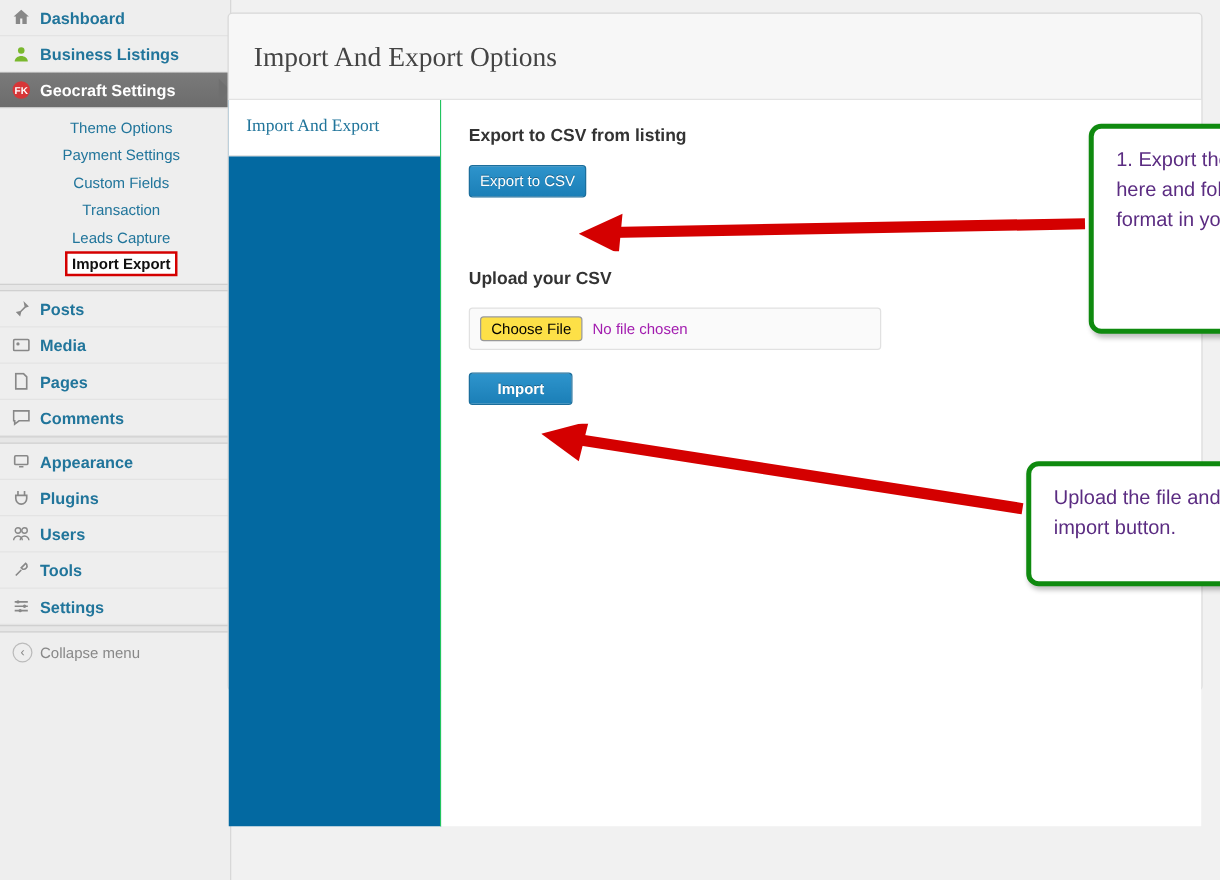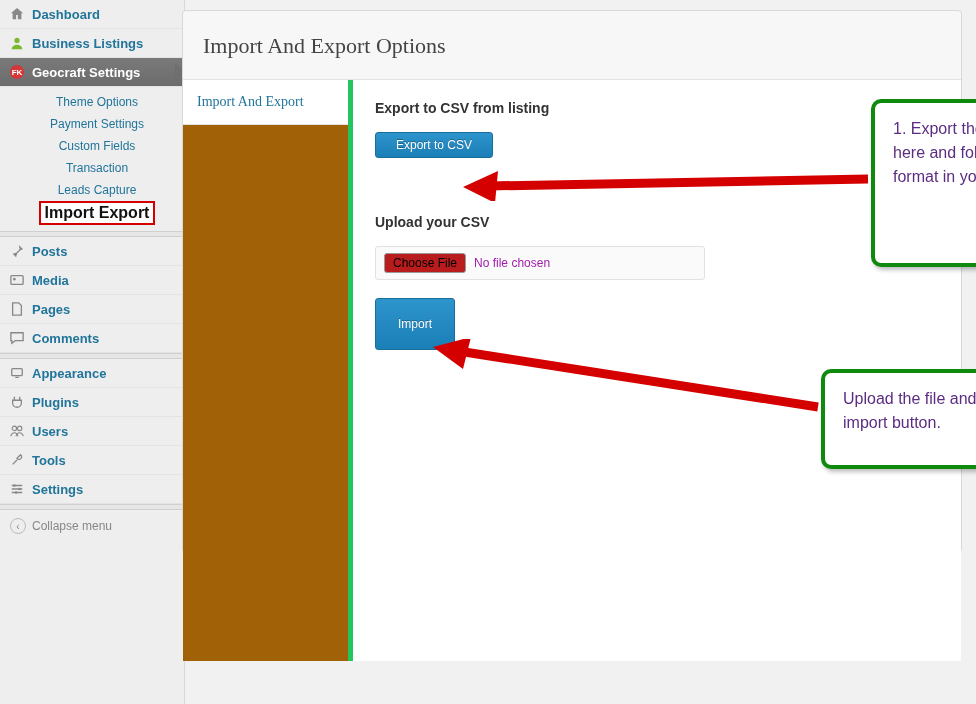--- a/index.html
+++ b/index.html
@@ -72,21 +72,21 @@
     font-size: 12px;
     cursor: pointer;
   }
   .sidebar .submenu .sub-item.highlight {
     display: inline-block;
     border: 2px solid #d40000;
     background: #fff;
     color: #111;
     padding: 1px 4px;
     font-weight: bold;
-    font-size: 16px;
+    font-size: 12px;
   }
   .sidebar .separator {
     height: 6px;
     background: #e6e6e6;
     border-top: 1px solid #d0d0d0;
     border-bottom: 1px solid #d0d0d0;
   }
   .sidebar .collapse {
     display: flex;
     align-items: center;
@@ -126,22 +126,22 @@
     padding: 22px 20px 20px 20px;
   }
   .content-row {
     display: flex;
     align-items: stretch;
     border-top: 1px solid #e3e3e3;
     height: 582px;
   }
   .tab-column {
     width: 170px;
-    border-right: 5px solid #22c55e;
-    background: #a16207;
+    border-right: 1px solid #22c55e;
+    background: #0369a1;
   }
   .tab-btn {
     background: #ffffff;
     border-bottom: 1px solid #e3e3e3;
     padding: 14px 14px;
     color: #21759b;
     font-family: Georgia, serif;
     font-size: 14px;
     cursor: pointer;
   }
@@ -156,38 +156,38 @@
     font-weight: bold;
     color: #333;
     margin-bottom: 16px;
   }
   .btn {
     display: inline-block;
     background: linear-gradient(#2e94cc, #1b7fb7);
     color: #fff;
     border: 1px solid #1b6e9c;
     border-radius: 3px;
-    padding: 5px 20px;
+    padding: 5px 8px;
     font-size: 12px;
     cursor: pointer;
     text-shadow: 0 -1px 0 rgba(0,0,0,.3);
   }
   .section-gap { height: 56px; }
   .file-row {
     display: flex;
     align-items: center;
     background: #fafafa;
     border: 1px solid #e1e1e1;
     border-radius: 3px;
     padding: 6px 8px;
     width: 330px;
     margin-bottom: 18px;
   }
   .choose-file-btn {
-    background: #b91c1c;
+    background: #fde047;
     border: 1px solid #999;
     border-radius: 3px;
     padding: 2px 8px;
     font-size: 12px;
     cursor: pointer;
     margin-right: 8px;
   }
   .file-status {
     font-size: 12px;
     color: #a21caf;
@@ -373,21 +373,21 @@
         <div class="section-label">Export to CSV from listing</div>
         <button class="btn">Export to CSV</button>
 
         <div class="section-gap"></div>
 
         <div class="section-label">Upload your CSV</div>
         <div class="file-row">
           <button class="choose-file-btn">Choose File</button>
           <span class="file-status">No file chosen</span>
         </div>
-        <button class="btn" style="padding:18px 22px;">Import</button>
+        <button class="btn" style="padding:5px 22px;font-weight:bold;">Import</button>
       </div>
     </div>
 
     <div id="callout1" class="callout">1. Export the  CSV from here and follow the same format in your own CSV.</div>
     <div id="callout2" class="callout">Upload the file and click on import button.</div>
 
     <svg class="arrow" style="left:280px; top:110px; width:410px; height:80px;">
       <line class="arrow-line" x1="405" y1="58" x2="25" y2="65"></line>
       <polygon class="arrow-head" points="0,66 35,50 32,82"></polygon>
     </svg>

